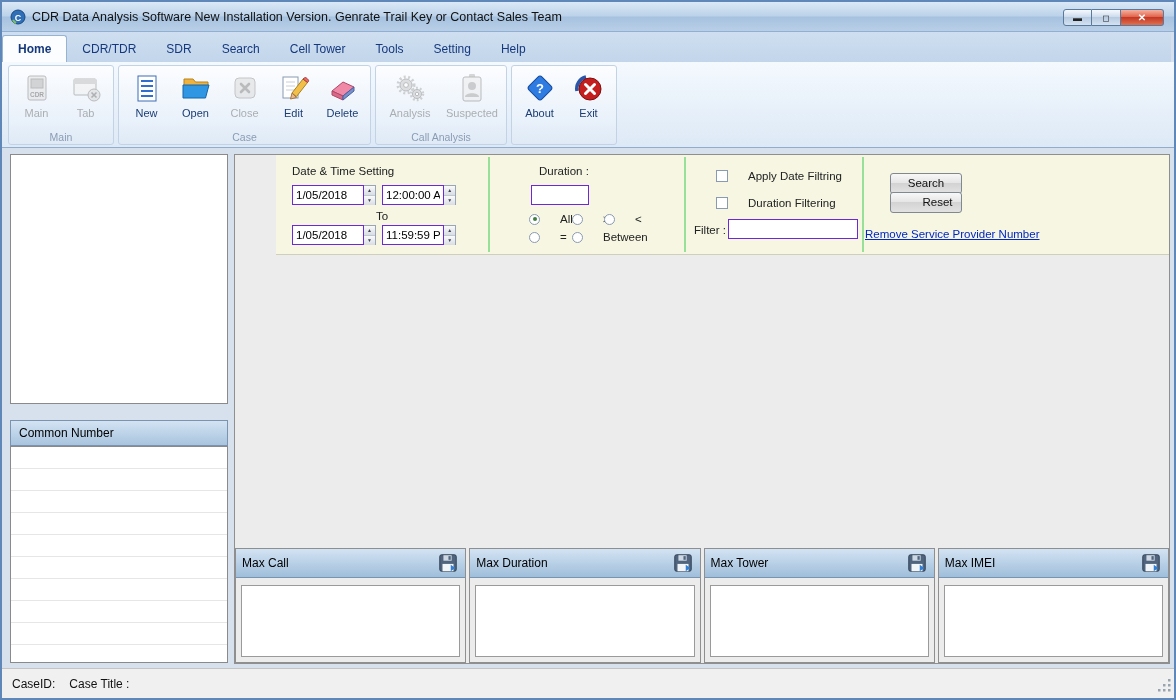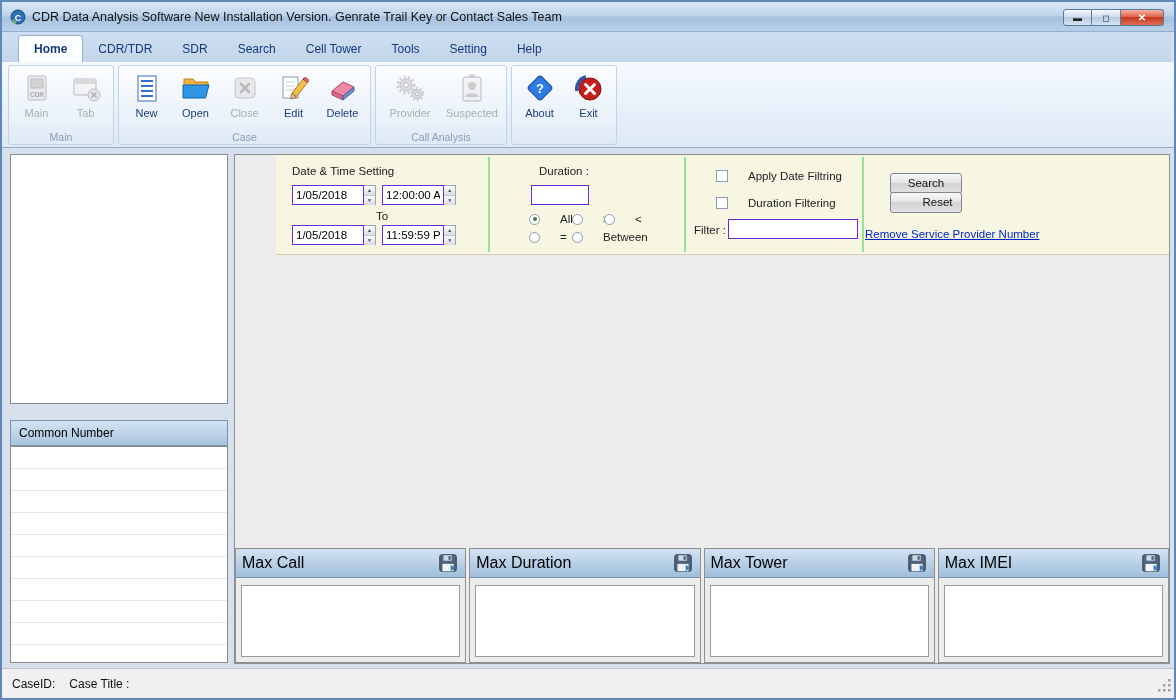--- a/index.html
+++ b/index.html
@@ -14,21 +14,21 @@
   .win-controls { position: absolute; right: 10px; top: 7px; display: flex; }
   .wbtn { width: 29px; height: 17px; border: 1px solid #5a7a9c; display: flex; align-items: center; justify-content: center;
     font-size: 9px; color: #222; background: linear-gradient(#f6fafd, #cddcee 45%, #b4c9e0 46%, #d5e2f0); }
   .wbtn.min { border-radius: 3px 0 0 3px; }
   .wbtn.max { border-left: none; }
   .wbtn.close { width: 43px; border-left: none; border-radius: 0 3px 3px 0; color: #fff; font-weight: bold; font-size: 10px;
     background: linear-gradient(#f5b0a0, #e2654d 45%, #c23522 46%, #e0704f); }
 
   
   .tabrow { position: absolute; top: 30px; left: 0; right: 3px; height: 30px;
-    background: linear-gradient(#cfdff1, #c2d5ea); display: flex; align-items: flex-end; padding-left: 16px; }
+    background: linear-gradient(#cfdff1, #c2d5ea); display: flex; align-items: flex-end; padding-left: 0; }
   .tab { padding: 6px 15px 6px; font-size: 12px; color: #16397d; border-radius: 3px 3px 0 0; }
   .tab.active { background: #fcfdff; border: 1px solid #96b3d4; border-bottom: none; font-weight: bold; }
 
   
   .ribbon { position: absolute; top: 60px; left: 0; right: 0; height: 86px;
     background: linear-gradient(#f4f9fe, #dde9f6); border-bottom: 1px solid #93acc9;
     display: flex; align-items: stretch; padding: 3px 0 2px 6px; gap: 4px; }
   .rgroup { position: relative; border: 1px solid #c3d3e6; border-radius: 3px;
     background: linear-gradient(#fcfdff, #e9f1fa 70%, #dfeaf6); padding: 2px 3px 16px; display: flex; }
   .rgroup-label { position: absolute; bottom: 1px; left: 0; right: 0; text-align: center; font-size: 10.5px; color: #8a9cb4; }
@@ -63,21 +63,21 @@
   .radio.checked::after { content: ""; position: absolute; left: 2.5px; top: 2.5px; width: 4px; height: 4px; border-radius: 50%; background: #3f7d3f; }
   .checkbox { width: 12px; height: 12px; border: 1px solid #8a9ab0; background: #fff; display: inline-block; }
   .btn { position: absolute; width: 72px; height: 21px; border: 1px solid #808890; border-radius: 3px;
     background: linear-gradient(#f8f8f8, #e6e6e6 45%, #d2d2d2 46%, #e2e2e2); font-size: 11.5px; text-align: center; line-height: 19px; color: #111; }
   .link { position: absolute; font-size: 11.5px; color: #0026c8; text-decoration: underline; white-space: nowrap; }
 
   
   .bottom-row { position: absolute; left: 0; right: 0; top: 393px; height: 115px; display: flex; gap: 3px; background: #ececec; }
   .bpanel { flex: 1; position: relative; border: 1px solid #8f8f8f; background: #ececec; }
   .bpanel-header { height: 29px; background: linear-gradient(#d3e3f3, #9fbeda); border-bottom: 1px solid #7a94b0;
-    display: flex; align-items: center; justify-content: space-between; padding: 0 6px; font-size: 16px; color: #000; }
+    display: flex; align-items: center; justify-content: space-between; padding: 0 6px; font-size: 12px; color: #000; }
   .save-btn { width: 22px; height: 22px; display: block; }
   .save-btn svg { width: 100%; height: 100%; }
   .bpanel-body { position: absolute; left: 5px; right: 5px; top: 36px; bottom: 5px; background: #fff; border: 1px solid #9a9a9a; }
 
   
   .statusbar { position: absolute; left: 0; right: 0; bottom: 0; height: 30px; background: #f0f0f0; border-top: 1px solid #c4c4c4;
     display: flex; align-items: center; padding-left: 10px; font-size: 12px; color: #111; }
   .statusbar .sep-space { width: 14px; }
   .grip { position: absolute; right: 2px; bottom: 2px; }
 </style>
@@ -207,21 +207,21 @@
         <span class="ricon">
           <svg viewBox="0 0 32 32">
               <circle cx="12" cy="13" r="8" fill="none" stroke="#b0b0b0" stroke-width="3" stroke-dasharray="2 2.4"></circle>
               <circle cx="12" cy="13" r="6" fill="#c8c8c8" stroke="#8a8a8a"></circle>
               <circle cx="12" cy="13" r="2.4" fill="#fff" stroke="#8a8a8a"></circle>
               <circle cx="23" cy="22" r="6" fill="none" stroke="#b0b0b0" stroke-width="2.5" stroke-dasharray="1.8 2"></circle>
               <circle cx="23" cy="22" r="4.5" fill="#c8c8c8" stroke="#8a8a8a"></circle>
               <circle cx="23" cy="22" r="1.7" fill="#fff" stroke="#8a8a8a"></circle>
             </svg>
         </span>
-        <span class="rlabel">Provider</span>
+        <span class="rlabel">Analysis</span>
       </div>
       <div class="rbtn wide disabled">
         <span class="ricon">
           <svg viewBox="0 0 32 32">
               <rect x="13" y="2" width="6" height="5" rx="1" fill="#b8b8b8"></rect>
               <rect x="7" y="5" width="18" height="24" rx="2" fill="#ececec" stroke="#8a8a8a"></rect>
               <circle cx="16" cy="14" r="4" fill="#a8a8a8"></circle>
               <path d="M9 25c0-5 14-5 14 0z" fill="#a8a8a8"></path>
             </svg>
         </span>

